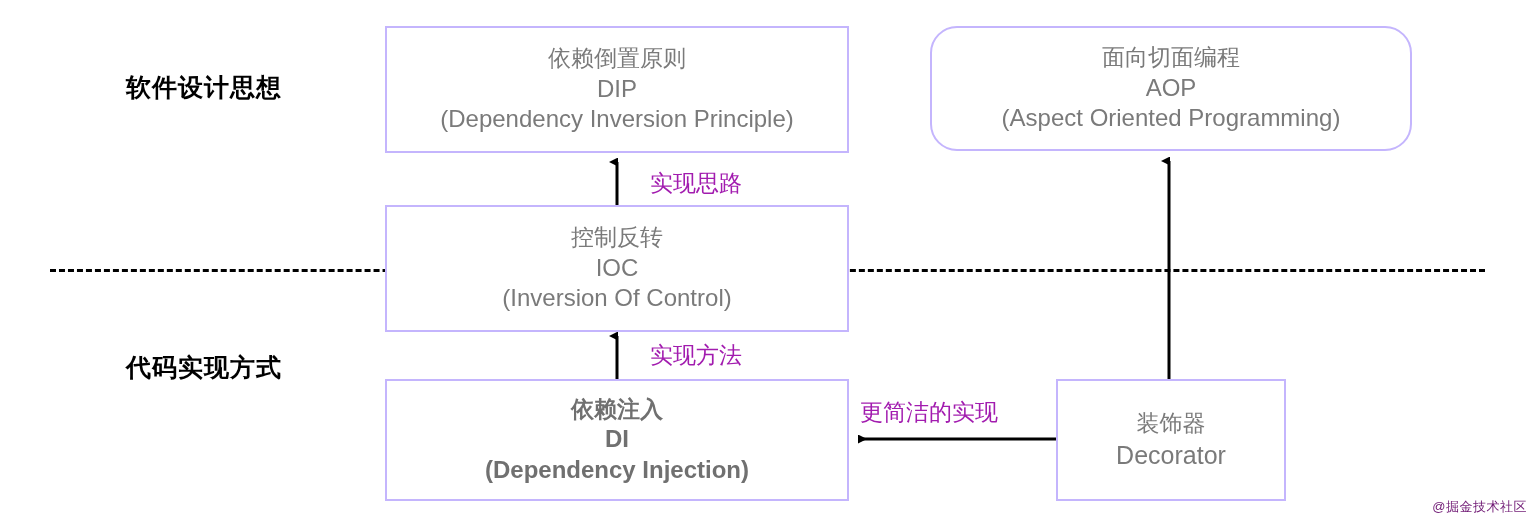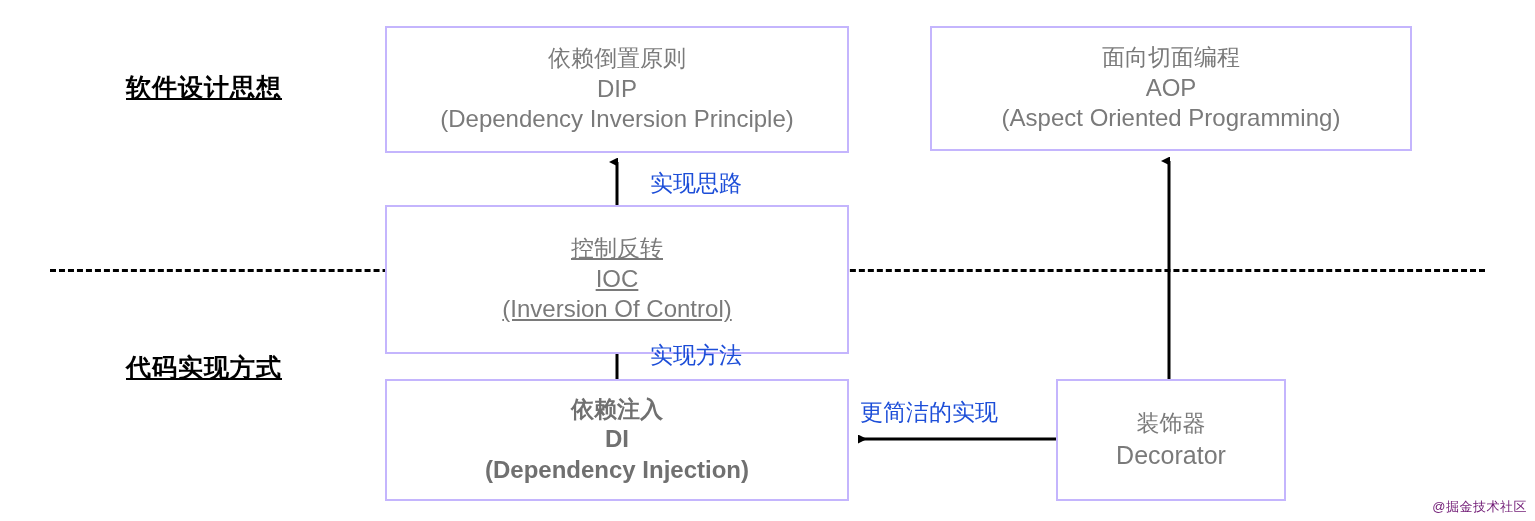--- a/index.html
+++ b/index.html
@@ -19,21 +19,20 @@
   }
 
   
   .row-label {
     position: absolute;
     font-weight: bold;
     font-size: 25px;
     color: #000000;
     letter-spacing: 1px;
     white-space: nowrap;
-    text-decoration: underline;
   }
   #label-design  { left: 126px; top: 71px; }
   #label-code    { left: 126px; top: 351px; }
 
   
   .node-box {
     position: absolute;
     box-sizing: border-box;
     border: 2px solid #c4b5fd;
     background: #ffffff;
@@ -57,22 +56,22 @@
     font-size: 24px;
     display: block;
     white-space: nowrap;
   }
   .node-box.bold {
     font-weight: bold;
     color: #707070;
   }
 
   #box-dip       { left: 385px; top: 26px;  width: 464px; height: 127px; }
-  #box-aop       { left: 930px; top: 26px;  width: 482px; height: 125px; }
-  #box-ioc       { left: 385px; top: 205px; width: 464px; height: 149px; text-decoration: underline; }
+  #box-aop       { left: 930px; top: 26px;  width: 482px; height: 125px; border-radius: 27px; }
+  #box-ioc       { left: 385px; top: 205px; width: 464px; height: 127px; }
   #box-di        { left: 385px; top: 379px; width: 464px; height: 122px; }
   #box-decorator { left: 1056px; top: 379px; width: 230px; height: 122px; }
 
   #box-decorator .cn   { font-size: 23px; }
   #box-decorator .abbr { font-size: 25px; }
 
   
   #divider {
     position: absolute;
     left: 50px;
@@ -89,21 +88,21 @@
     top: 0;
     width: 1535px;
     height: 521px;
     pointer-events: none;
   }
 
   
   .edge-label {
     position: absolute;
     font-size: 23px;
-    color: #1d4ed8;
+    color: #a21caf;
     white-space: nowrap;
   }
   #edge-label-ioc-dip  { left: 650px; top: 168px; }
   #edge-label-di-ioc   { left: 650px; top: 340px; }
   #edge-label-dec-di   { left: 860px; top: 397px; }
 
   
   #watermark {
     position: absolute;
     right: 8px;

